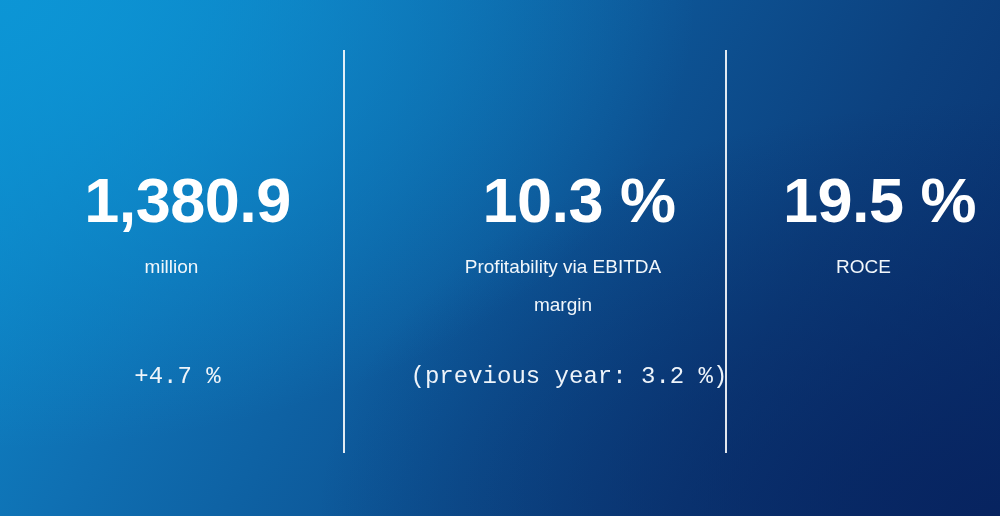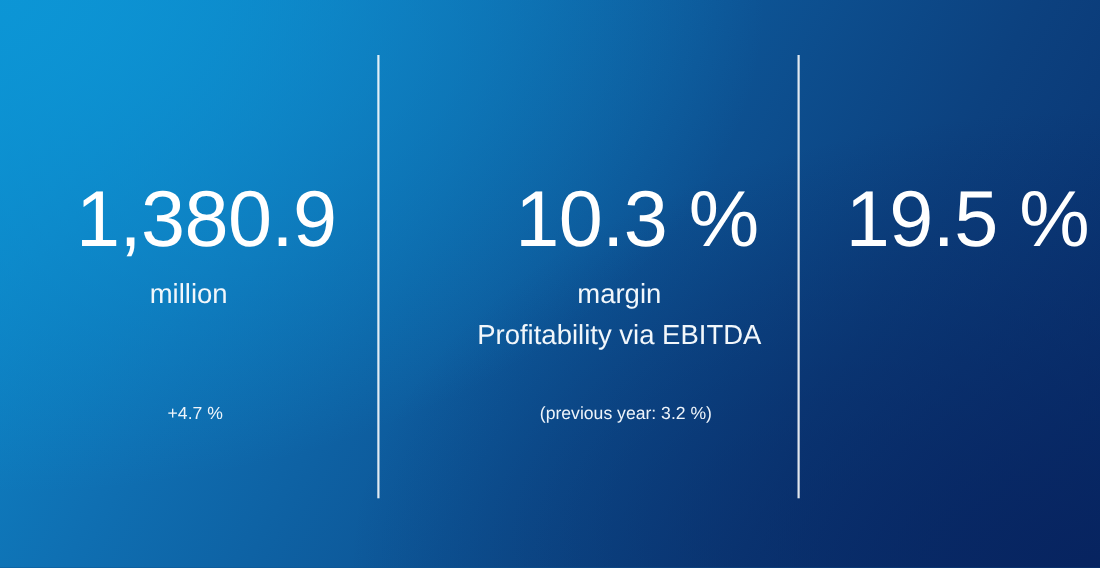--- a/index.html
+++ b/index.html
@@ -54,74 +54,79 @@
   #kpi-column-ebitda       { left: 345px; width: 436px; }
   #kpi-column-roce         { left: 727px; width: 273px; border-radius: 21px; }
 
   .kpi-value {
     position: absolute;
     left: 0;
     right: 0;
     top: 160px;
     height: 80px;
     line-height: 80px;
-    font-size: 72px;
-    font-weight: 400;
+    font-size: 63px;
+    font-weight: 700;
     letter-spacing: -0.5px;
     color: #ffffff;
     white-space: nowrap;
     padding-left: 32px;
   }
 
   .kpi-label {
     position: absolute;
     left: 0;
     right: 0;
     top: 248px;
-    font-size: 25px;
+    font-size: 19px;
     font-weight: 400;
     line-height: 38px;
     color: #f2f7fb;
   }
 
   .kpi-note {
     position: absolute;
     left: 12px;
     right: 0;
     top: 363px;
-    font-size: 16px;
+    font-size: 24px;
     font-weight: 400;
     line-height: 28px;
     color: #eef4fa;
+    font-family: Liberation Mono, monospace;
   }
 </style>
 </head>
 <body>
 
 <div id="kpi-banner">
 
   <div class="kpi-column" id="kpi-column-revenue">
     <div class="kpi-value">1,380.9</div>
     <div class="kpi-label">
       <div>million</div>
     </div>
     <div class="kpi-note">+4.7 %</div>
   </div>
 
   <div class="divider" id="divider-1"></div>
 
   <div class="kpi-column" id="kpi-column-ebitda">
     <div class="kpi-value">10.3 %</div>
     <div class="kpi-label">
+      <div>Profitability via EBITDA</div>
       <div>margin</div>
-      <div>Profitability via EBITDA</div>
     </div>
     <div class="kpi-note">(previous year: 3.2 %)</div>
   </div>
 
   <div class="divider" id="divider-2"></div>
 
   <div class="kpi-column" id="kpi-column-roce">
     <div class="kpi-value">19.5 %</div>
+    <div class="kpi-label">
+      <div>ROCE</div>
+
+    </div>
 
   </div>
 
 </div>
 
 </body></html>

